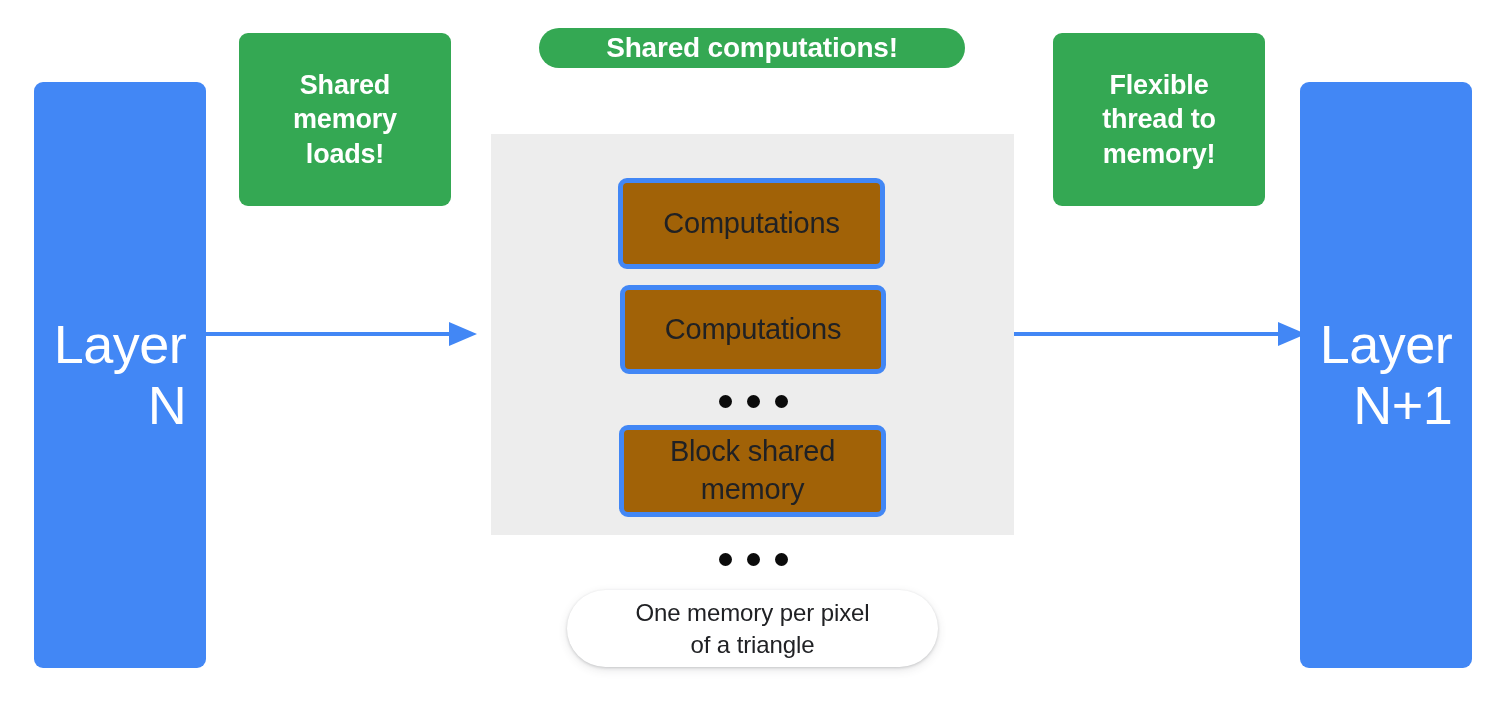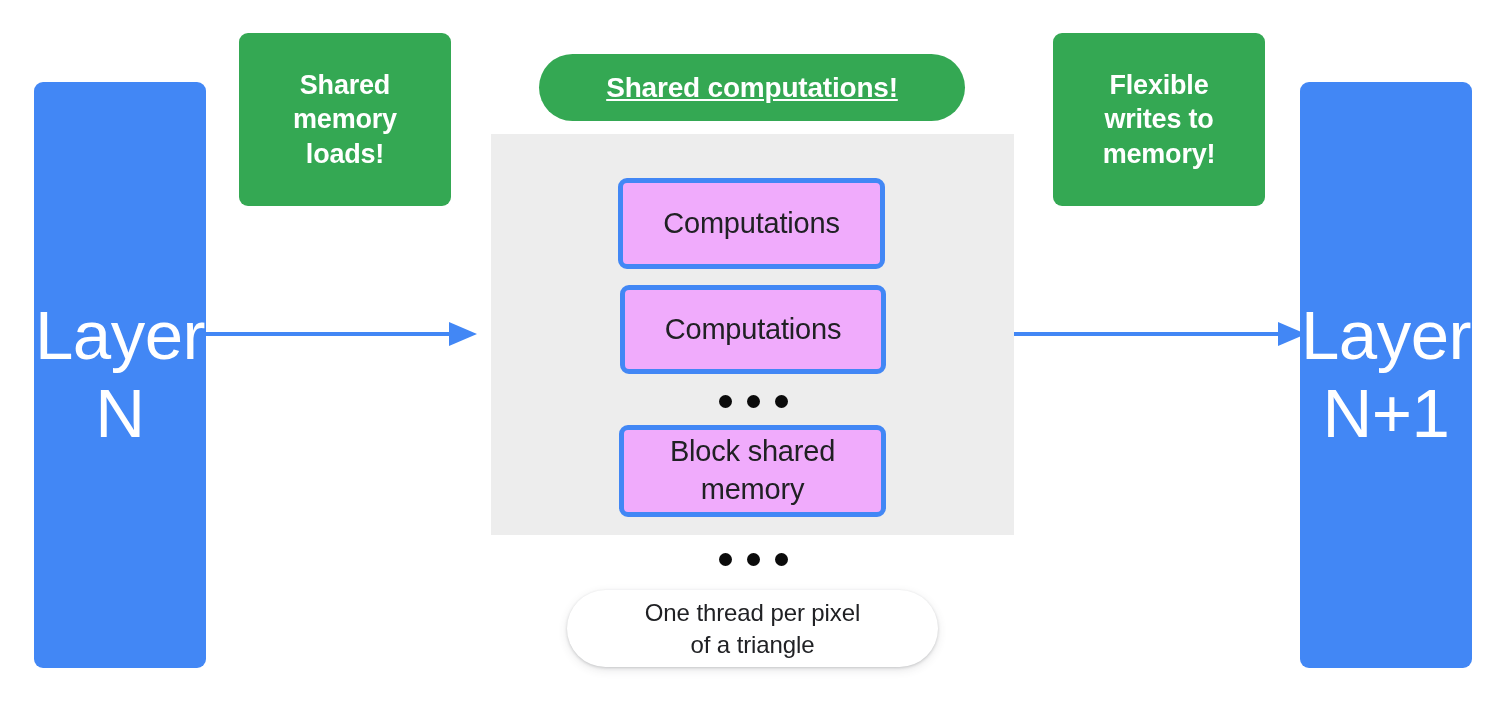--- a/index.html
+++ b/index.html
@@ -24,22 +24,22 @@
 
   
   .layer-block {
     position: absolute;
     background: #4287F5;
     border-radius: 9px;
     color: #ffffff;
     display: flex;
     align-items: center;
     justify-content: center;
-    text-align: center;
-    font-size: 69px;
+    text-align: right;
+    font-size: 54px;
     line-height: 1.13;
     font-weight: 400;
     letter-spacing: -0.5px;
     white-space: pre-line;
   }
   #layer-n   { left: 34px;   top: 82px; width: 172px; height: 586px; }
   #layer-n1  { left: 1300px; top: 82px; width: 172px; height: 586px; }
 
   
   .green-box {
@@ -68,21 +68,21 @@
     background: #34A853;
     color: #ffffff;
     border-radius: 999px;
     display: flex;
     align-items: center;
     justify-content: center;
     font-size: 28px;
     font-weight: 700;
     letter-spacing: -0.2px;
   }
-  #pill-shared-comp { left: 539px; top: 54px; width: 426px; height: 67px; text-decoration: underline; }
+  #pill-shared-comp { left: 539px; top: 28px; width: 426px; height: 40px; }
 
   
   .blue-pill {
     position: absolute;
     background: #4287F5;
     color: #ffffff;
     border-radius: 999px;
     display: flex;
     align-items: center;
     justify-content: center;
@@ -98,21 +98,21 @@
     left: 491px;
     top: 134px;
     width: 523px;
     height: 401px;
     background: #EDEDED;
   }
 
   
   .thread-box {
     position: absolute;
-    background: #f0abfc;
+    background: #a16207;
     border: 5px solid #4287F5;
     border-radius: 9px;
     display: flex;
     align-items: center;
     justify-content: center;
     text-align: center;
     box-sizing: border-box;
     font-size: 29px;
     color: #202124;
     line-height: 1.3;
@@ -202,25 +202,25 @@
 
   <div class="thread-box" id="thread-box-3">Block shared
 memory</div>
 
   <div class="dots" id="dots-outer">
     <span class="dot"></span>
     <span class="dot"></span>
     <span class="dot"></span>
   </div>
 
-  <div id="pill-one-thread">One thread per pixel
+  <div id="pill-one-thread">One memory per pixel
 of a triangle</div>
 
   <div class="green-box" id="green-right">Flexible
-writes to
+thread to
 memory!</div>
 
   <svg class="arrow-svg" id="arrow-right" viewBox="0 0 288 32">
     <line x1="0" y1="16" x2="266" y2="16" stroke="#4287F5" stroke-width="4"></line>
     <polygon points="264,4 292,16 264,28" fill="#4287F5"></polygon>
   </svg>
 
   <div class="layer-block" id="layer-n1">Layer
 N+1</div>
 

